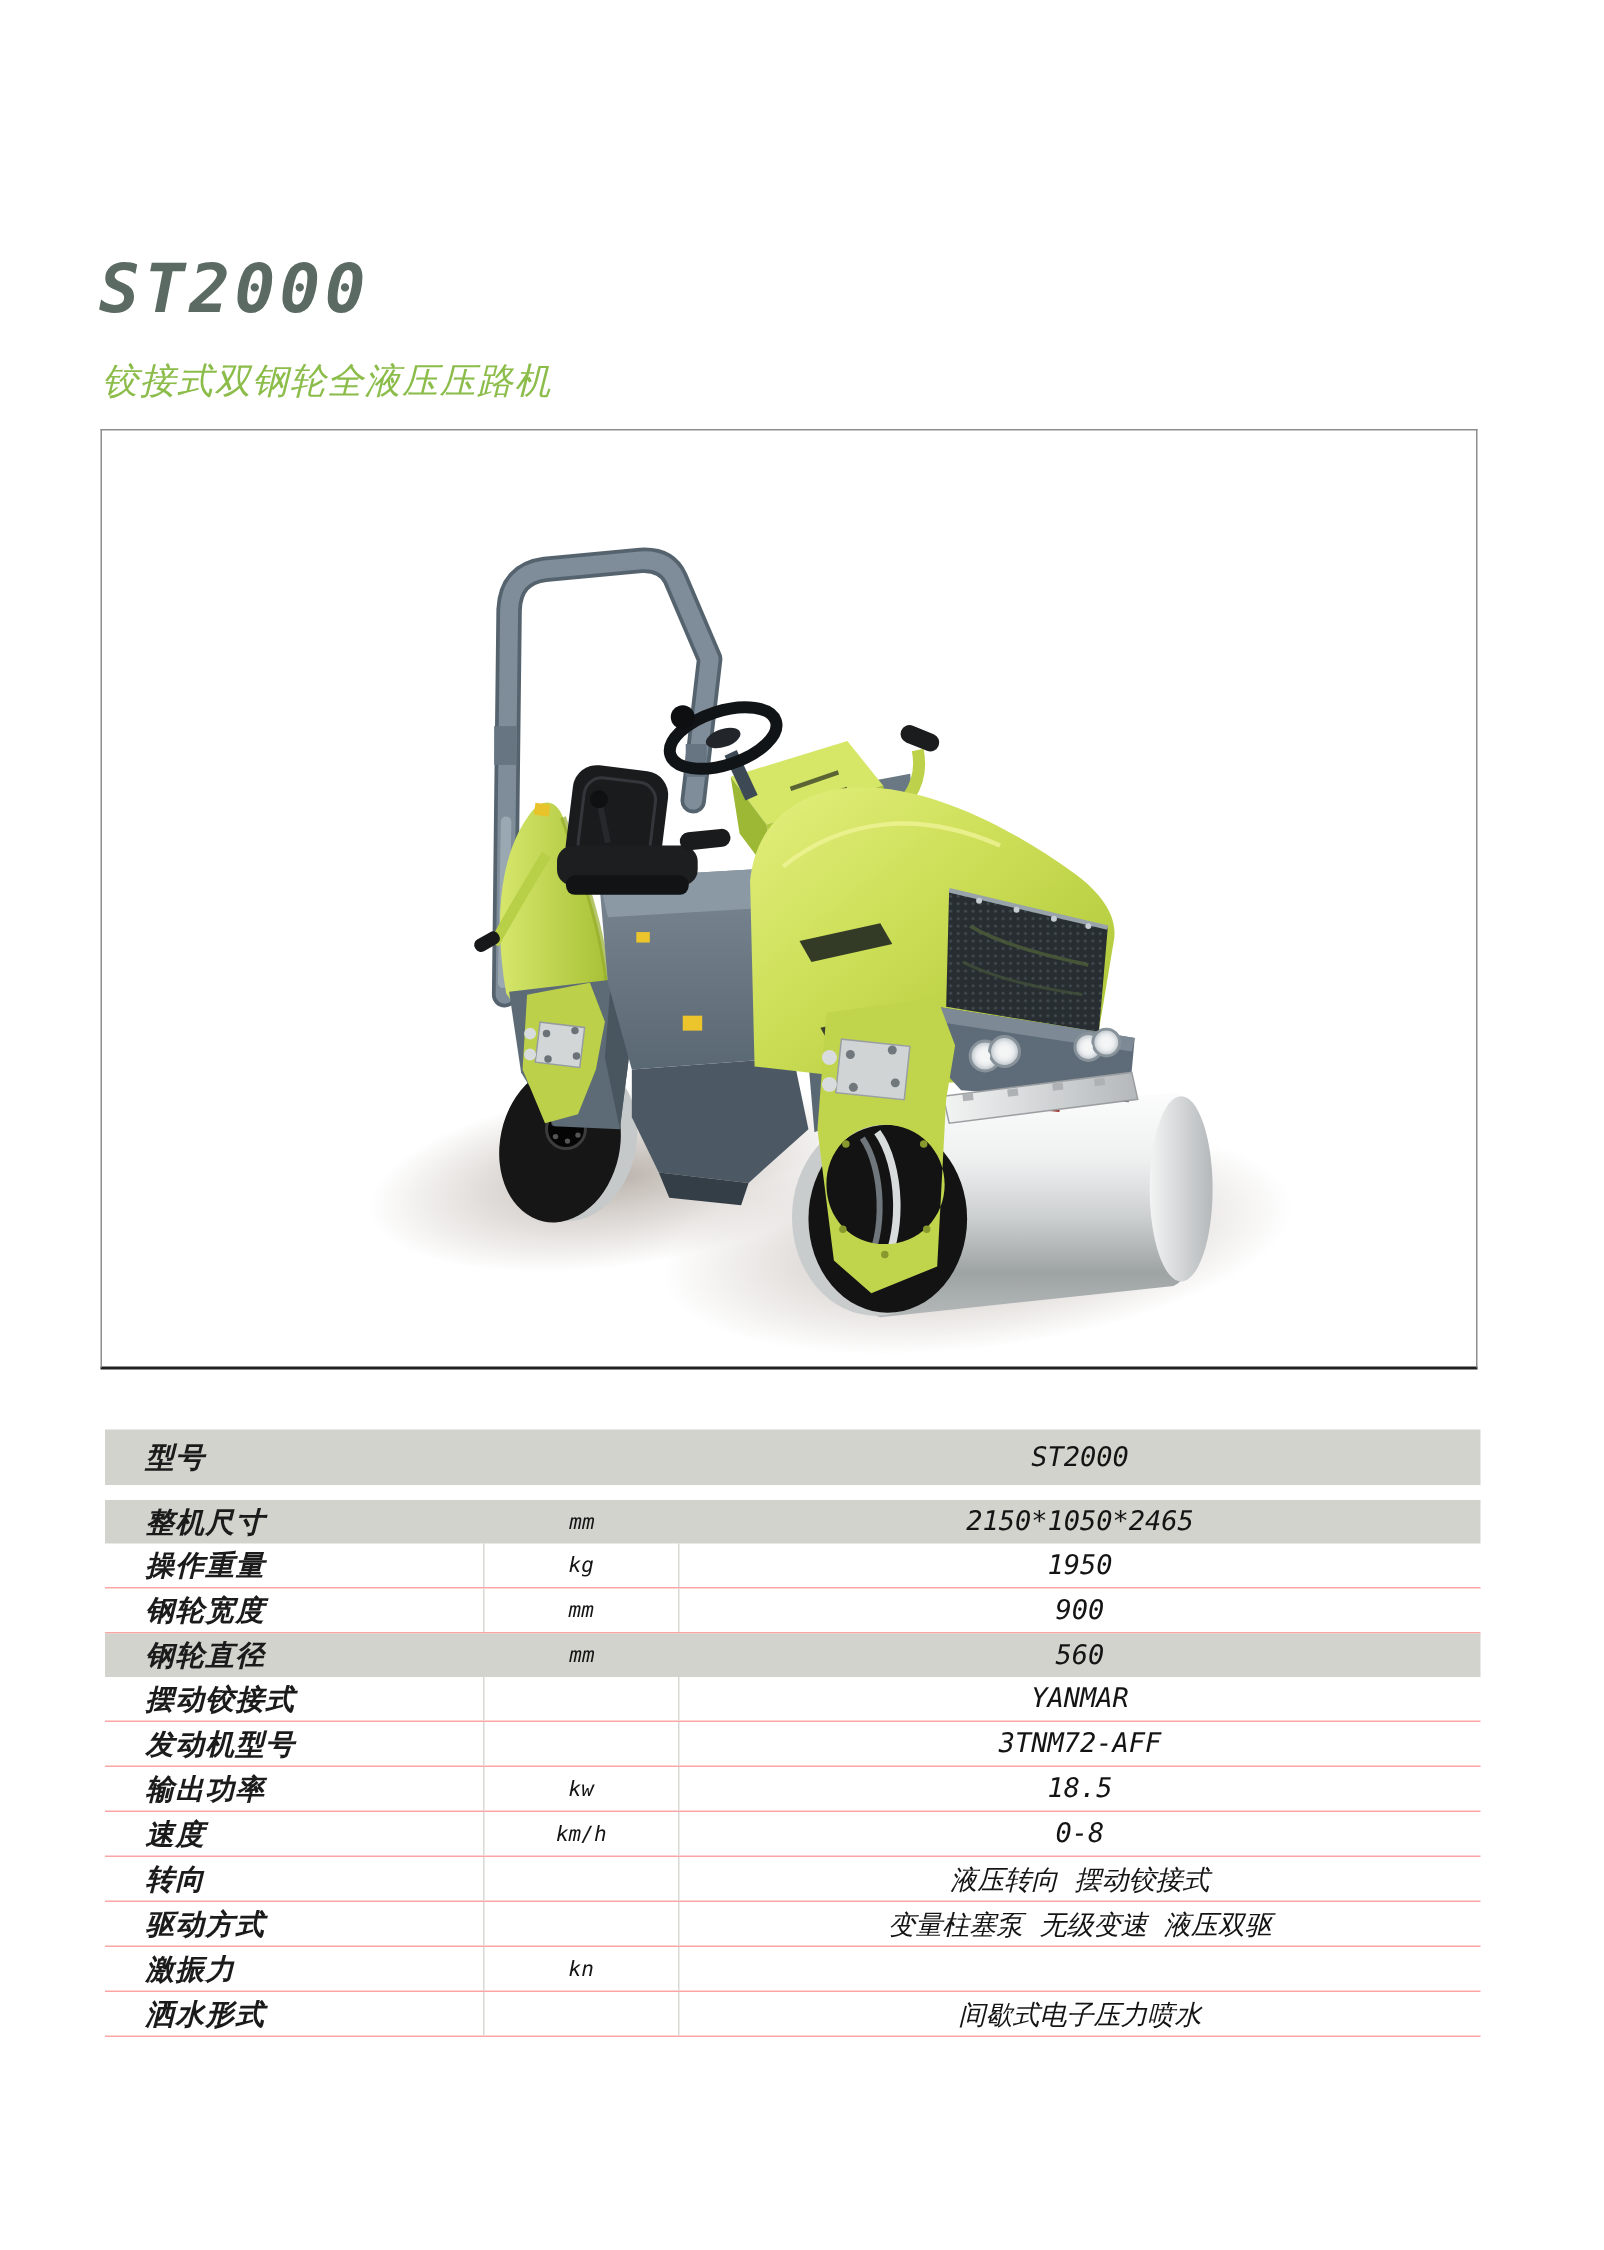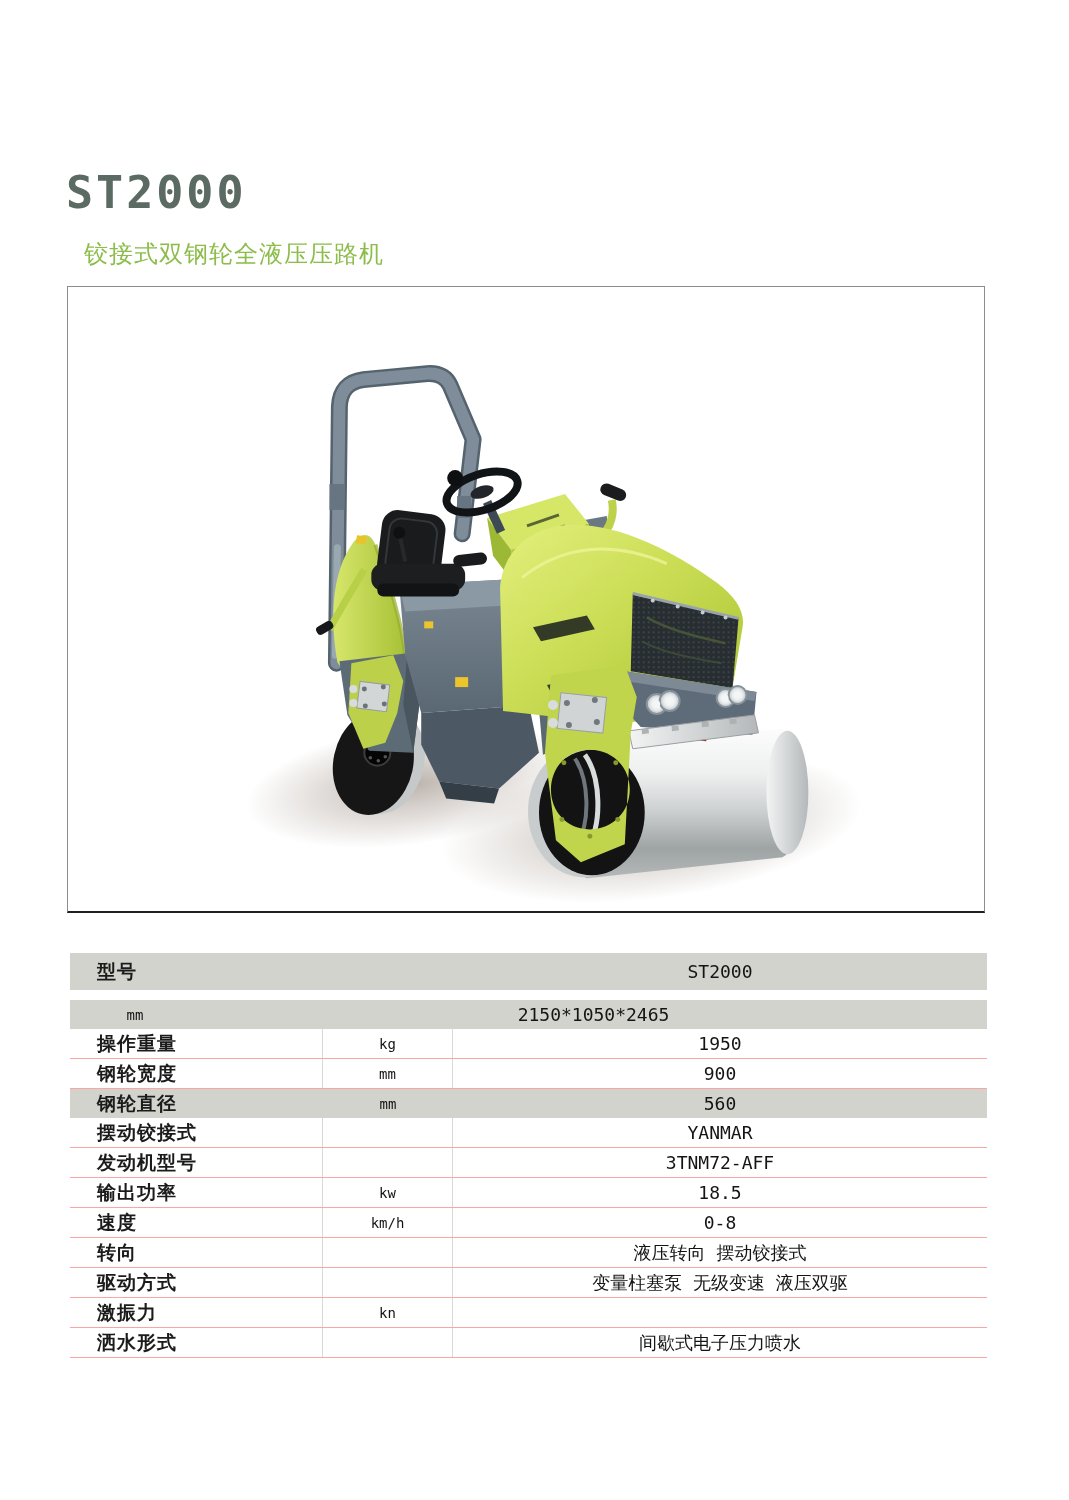--- a/index.html
+++ b/index.html
@@ -3,39 +3,39 @@
 <meta charset="utf-8">
 <style>
   html, body { margin: 0; padding: 0; background: #ffffff; }
   .page {
     position: relative;
     width: 1054px;
     height: 1500px;
     background: #ffffff;
     overflow: hidden;
     font-family: "Liberation Sans", sans-serif;
+    font-style: italic;
   }
   .title {
     position: absolute;
     left: 66px;
     top: 166px;
     font-family: "DejaVu Sans Mono", "Liberation Sans", monospace;
     font-size: 45px;
     font-weight: bold;
     letter-spacing: 3px;
     color: #5b6a62;
   }
   .subtitle {
     position: absolute;
     left: 68px;
     top: 238px;
     font-size: 24px;
     letter-spacing: 1px;
     color: #8cbd4b;
-    margin-left: 16px;
   }
   .figure {
     position: absolute;
     left: 67px;
     top: 286px;
     width: 918px;
     height: 627px;
     box-sizing: border-box;
     border: 1px solid #8d8d8d;
     border-bottom: 2px solid #202020;
@@ -305,20 +305,21 @@
 
     <div class="spec-row shaded model-row">
       <div class="c-label">型号</div>
       <div class="c-unit"></div>
       <div class="c-value">ST2000</div>
     </div>
 
     <div class="spec-gap"></div>
 
     <div class="spec-row shaded">
+      <div class="c-label">整机尺寸</div>
       <div class="c-unit">mm</div>
       <div class="c-value">2150*1050*2465</div>
     </div>
 
     <div class="spec-row plain">
       <div class="c-label">操作重量</div>
       <div class="c-unit">kg</div>
       <div class="c-value">1950</div>
     </div>
 

